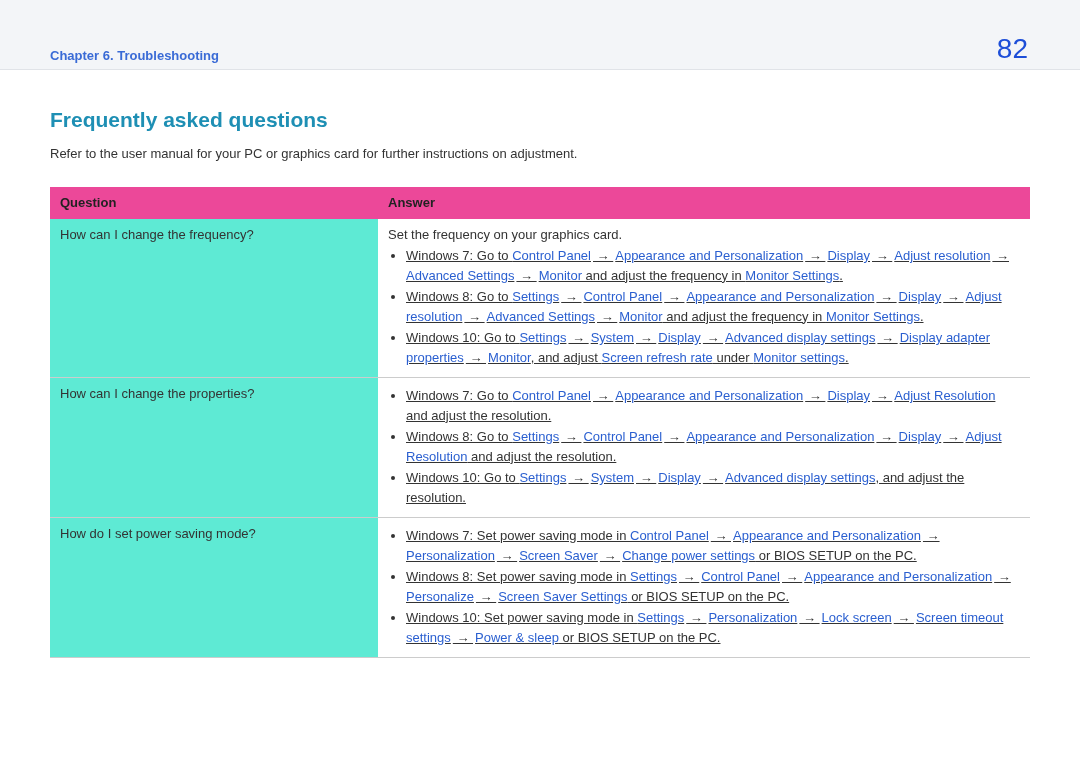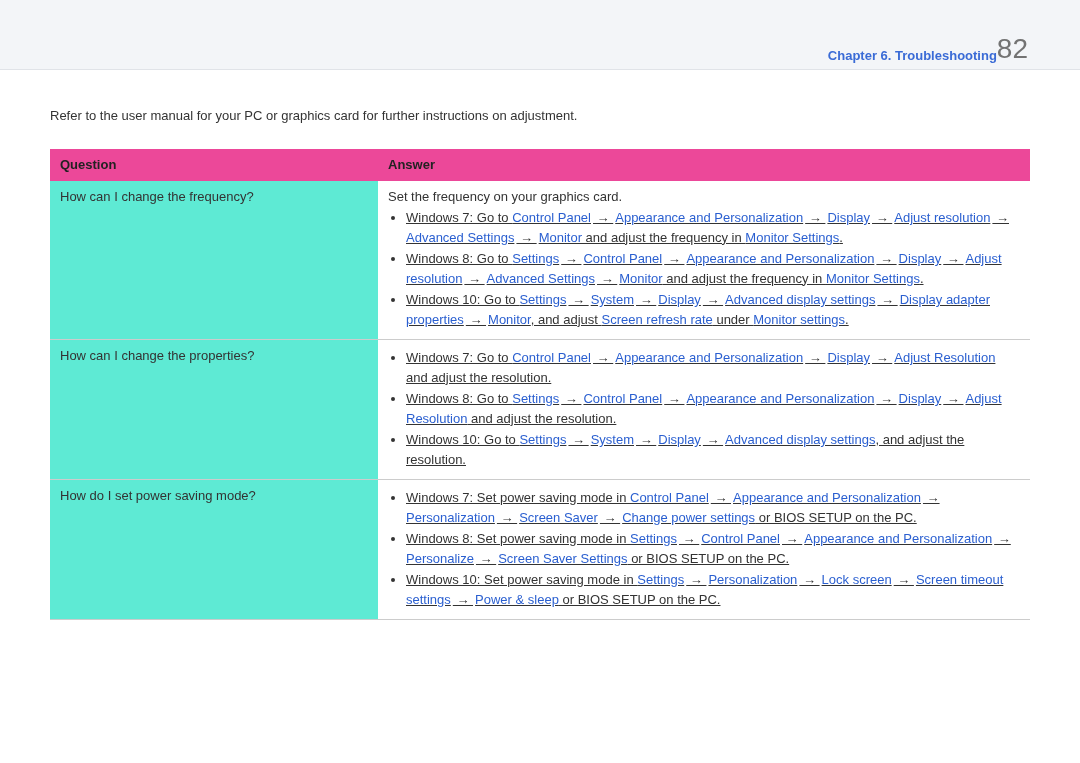--- a/index.html
+++ b/index.html
@@ -11,31 +11,31 @@
     width: 1080px;
     height: 763px;
     position: relative;
   }
   .top-band {
     background: #f3f5f8;
     height: 70px;
     border-bottom: 1px solid #e0e3e8;
     padding: 44px 50px 0 50px;
     display: flex;
-    justify-content: flex-end;
+    justify-content: space-between;
     align-items: flex-end;
   }
   .chapter {
     color: #3a6bd6;
     font-size: 13px;
     font-weight: 600;
     padding-bottom: 6px;
   }
   .page-num {
-    color: #737373;
+    color: #1d4ed8;
     font-size: 28px;
     font-weight: 400;
     padding-bottom: 4px;
     padding-right: 2px;
   }
   .content {
     padding: 38px 50px 0 50px;
   }
   .section-title {
     color: #1e8fb4;
@@ -83,20 +83,21 @@
 </style>
 </head>
 <body>
 
 <div class="top-band">
   <div class="chapter">Chapter 6. Troubleshooting</div>
   <div class="page-num">82</div>
 </div>
 
 <div class="content">
+  <h2 class="section-title">Frequently asked questions</h2>
   <p class="intro">Refer to the user manual for your PC or graphics card for further instructions on adjustment.</p>
 
   <table class="faq-table">
     <thead>
       <tr>
         <th>Question</th>
         <th>Answer</th>
       </tr>
     </thead>
     <tbody id="faq-body">

